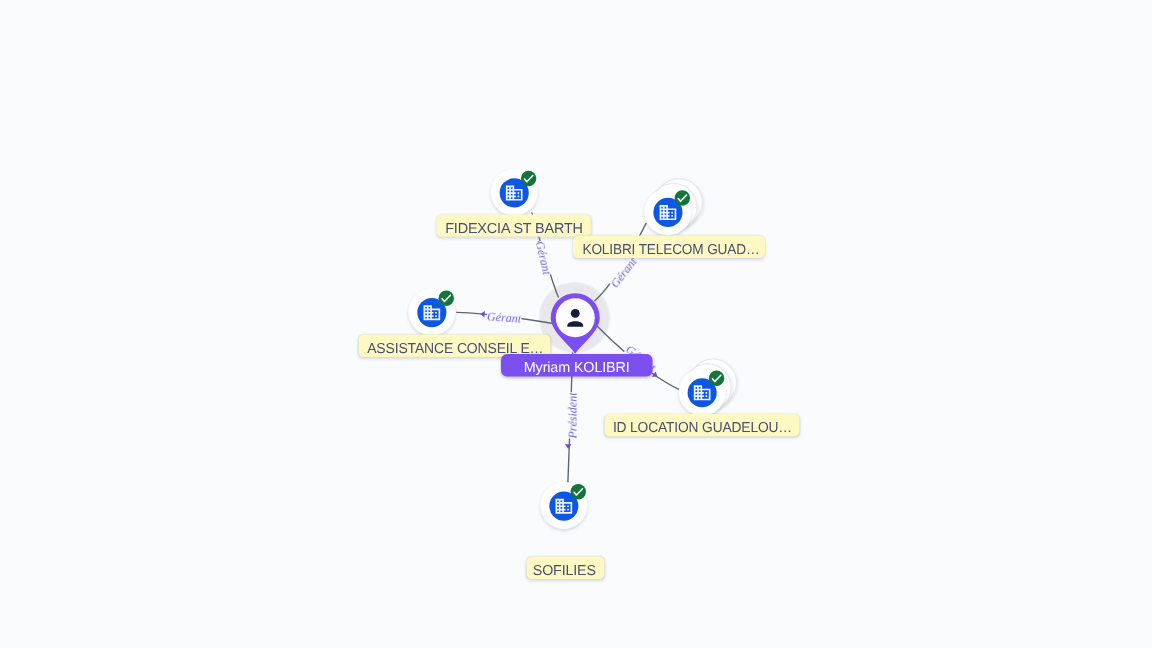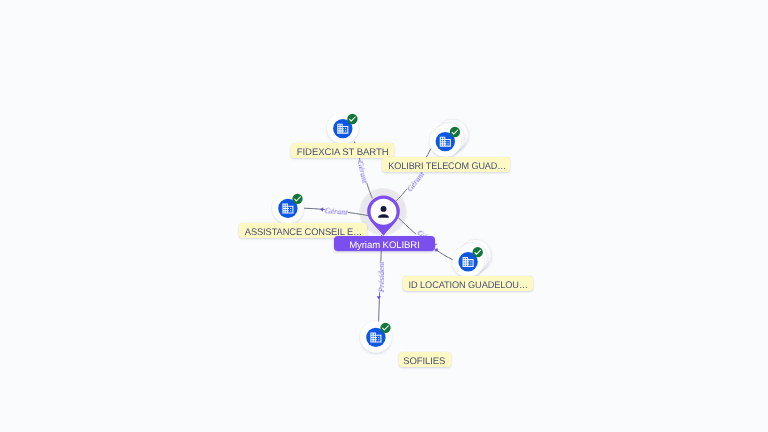--- a/index.html
+++ b/index.html
@@ -125,16 +125,16 @@
   <div id="labels-layer">
       <div class="edge-label" style="color: rgb(111, 96, 226); left: 361.6px; top: 172px; transform: translate(-50%, -50%) rotate(77deg);">Gérant</div>
       <div class="edge-label" style="color: rgb(111, 96, 226); left: 415.6px; top: 181.8px; transform: translate(-50%, -50%) rotate(-52deg);">Gérant</div>
       <div class="edge-label" style="color: rgb(111, 96, 226); left: 335.9px; top: 212px; transform: translate(-50%, -50%) rotate(4deg);">Gérant</div>
       <div class="edge-label" style="color: rgb(111, 96, 226); left: 426.6px; top: 238.6px; transform: translate(-50%, -50%) rotate(38deg);">Gérant</div>
       <div class="edge-label" style="color: rgb(111, 96, 226); left: 382.3px; top: 276.9px; transform: translate(-50%, -50%) rotate(-90deg);">Président</div>
       <div class="node-label" style="left: 291.2px; top: 142.8px; width: 103px; height: 15px;"><span>FIDEXCIA ST BARTH</span></div>
       <div class="node-label" style="left: 381.5px; top: 156.5px; width: 128px; height: 15px; text-align: right;"><span style="transform: scaleX(0.946959);">KOLIBRI TELECOM GUAD…</span></div>
       <div class="node-label" style="left: 224.4px; top: 222.6px; width: 127.5px; height: 15px; margin-left: 15px;"><span style="transform: scaleX(0.970573);">ASSISTANCE CONSEIL E…</span></div>
       <div class="node-label" style="left: 403.2px; top: 276.4px; width: 129.4px; height: 15px; text-decoration: underline;"><span style="transform: scaleX(0.958315);">ID LOCATION GUADELOU…</span></div>
-      <div class="node-label" style="left: 350.6px; top: 352px; width: 52px; height: 15px; margin-left: 48px;"><span style="transform: scaleX(0.990785);">SOFILIES</span></div>
+      <div class="node-label" style="left: 350.6px; top: 371px; width: 52px; height: 15px;"><span style="transform: scaleX(0.990785);">SOFILIES</span></div>
       <div class="person-label" style="left: 334.2px; top: 236.1px; width: 100.6px; height: 14.7px;">Myriam KOLIBRI</div>
     </div>
 </div>
 
 </body></html>

